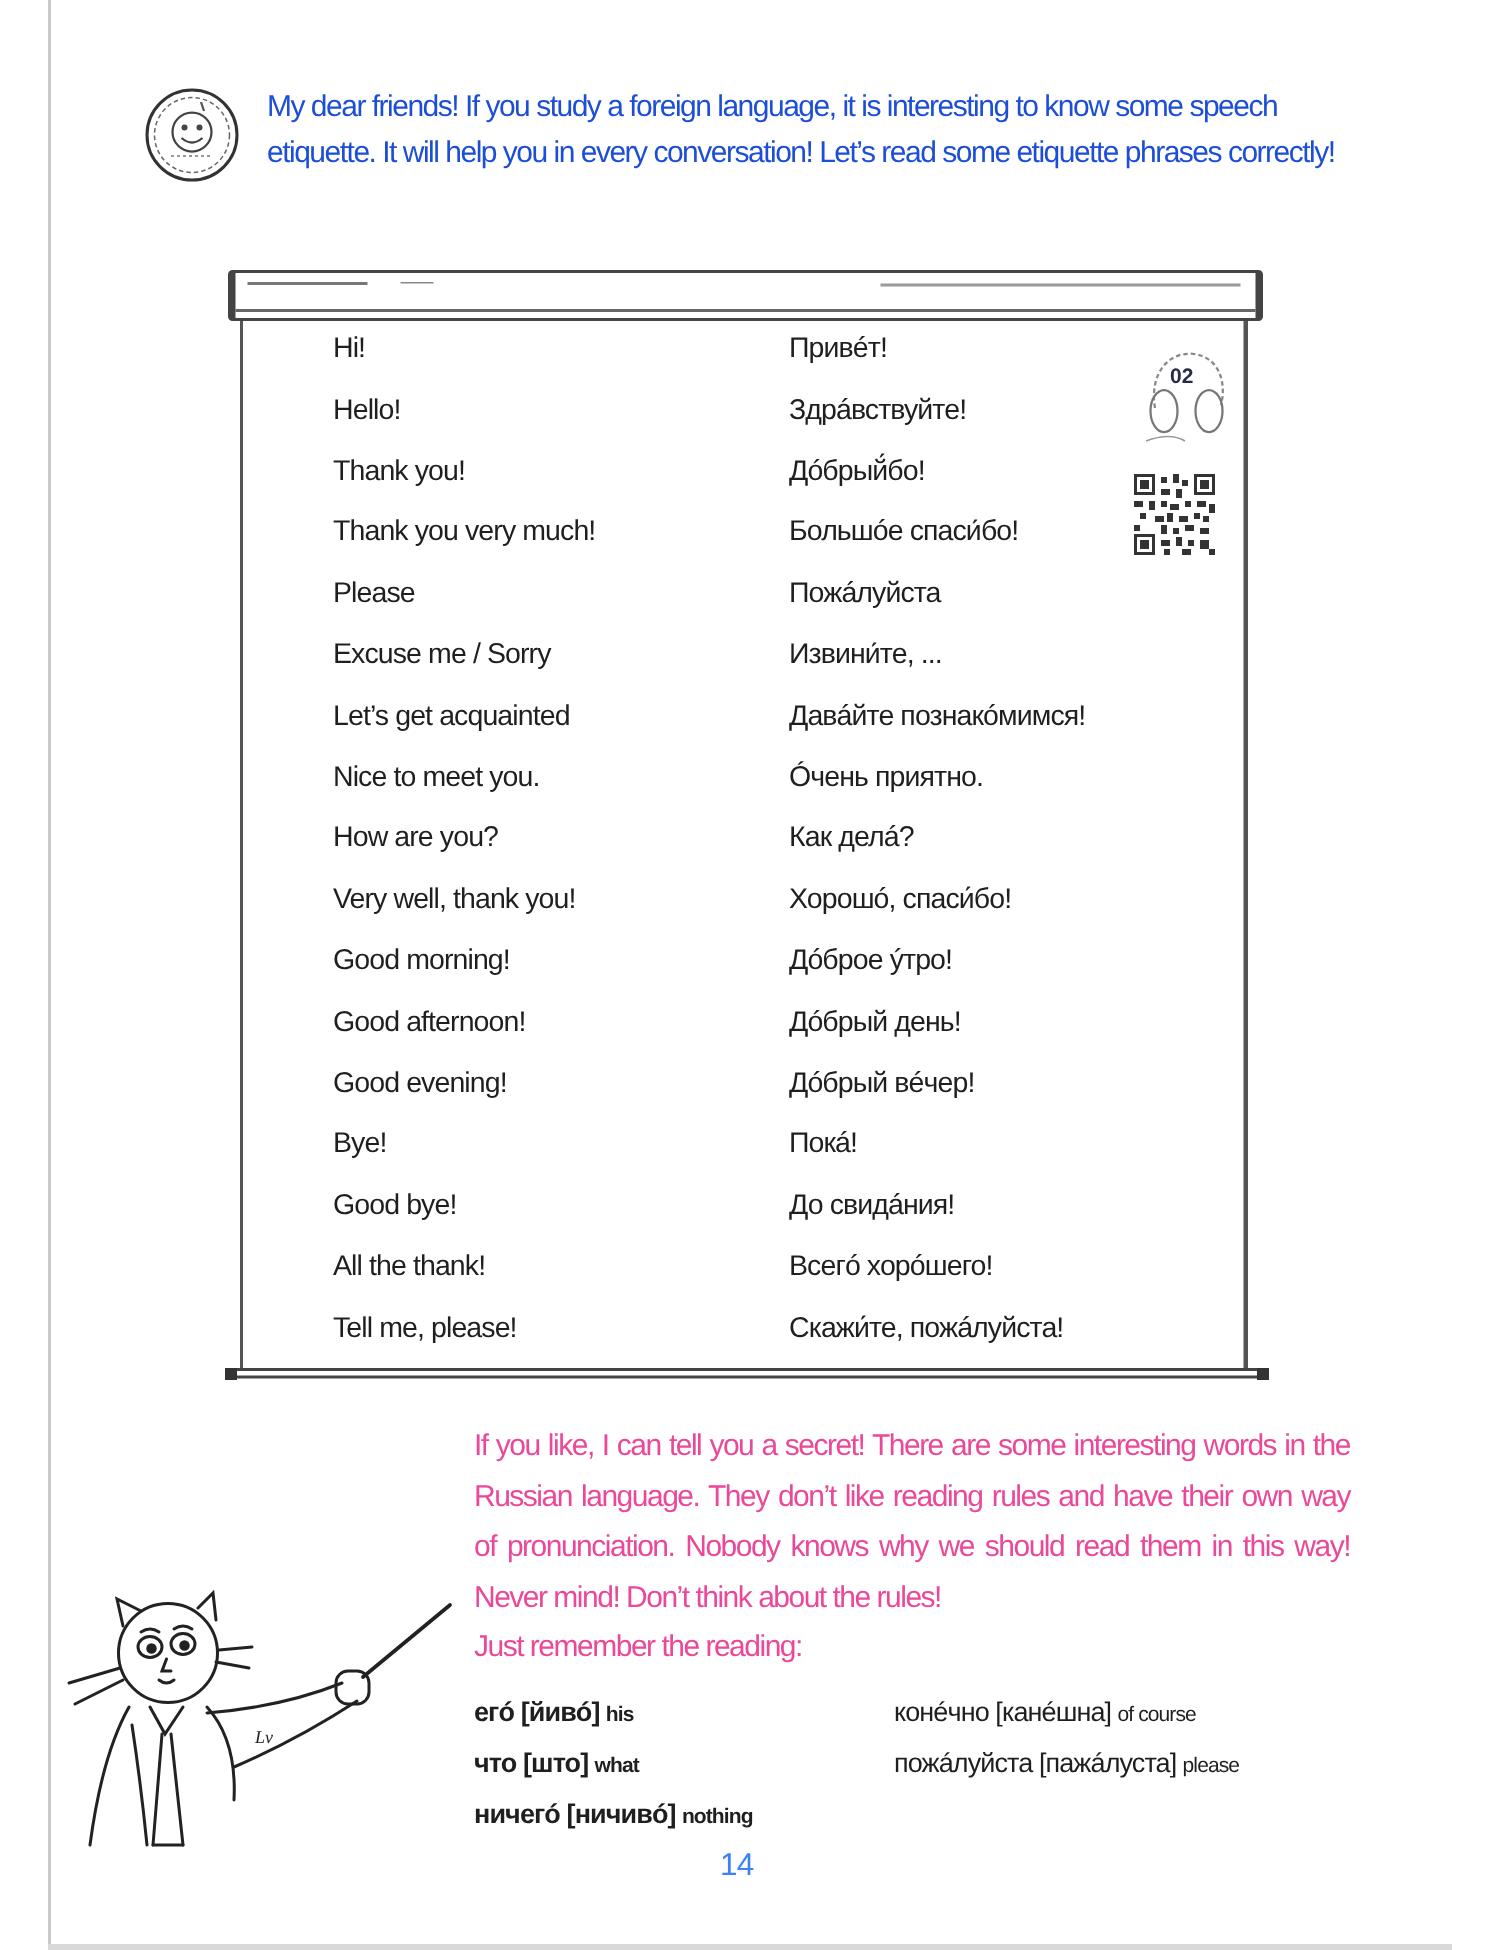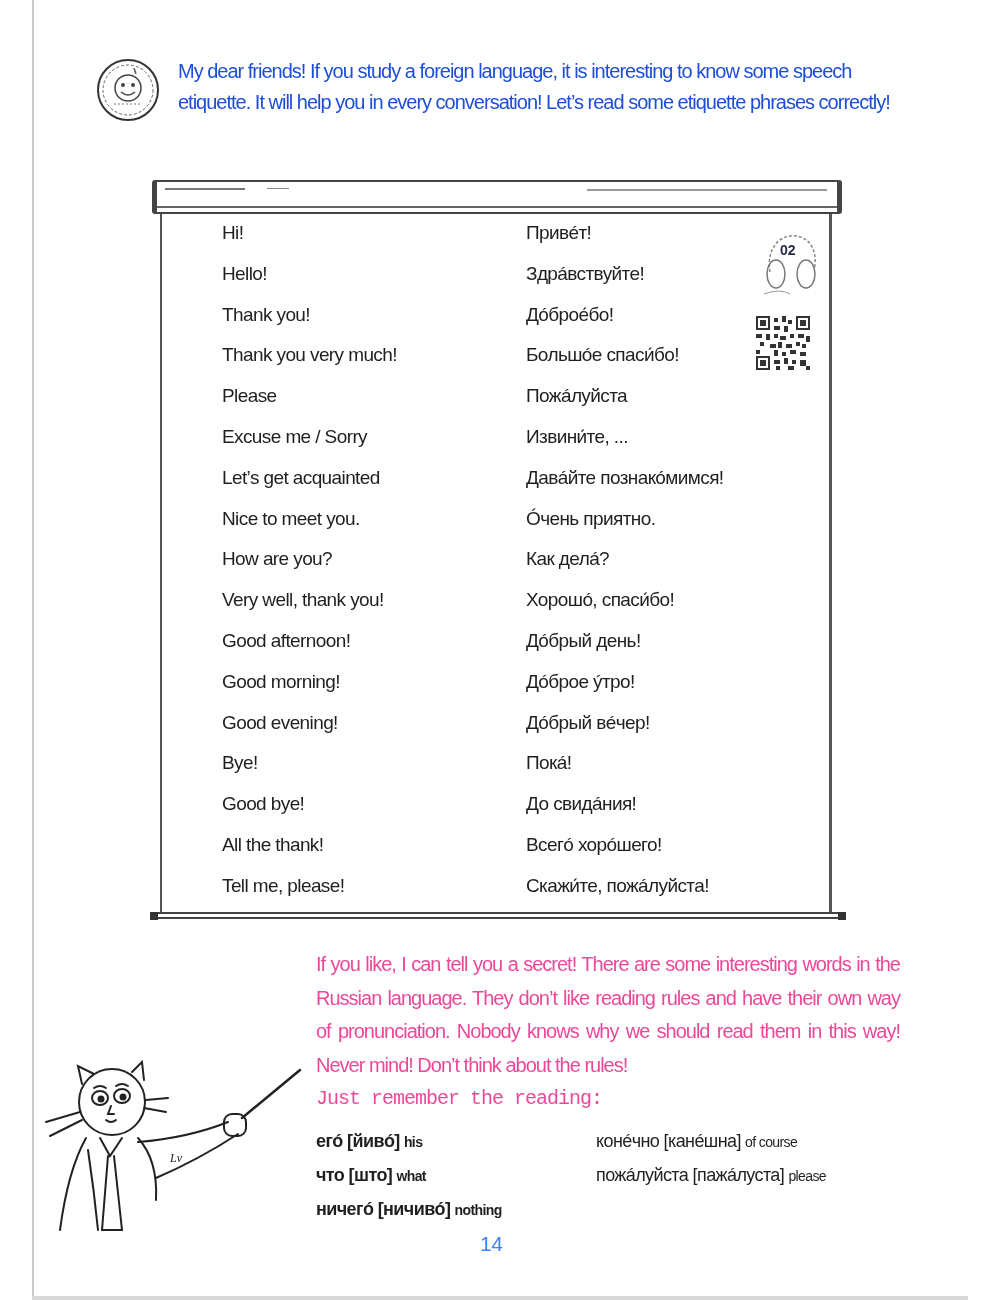--- a/index.html
+++ b/index.html
@@ -54,21 +54,21 @@
   .audio-badge .track {
     position: absolute; left: 20px; top: 14px; font-size: 14px; font-weight: bold; color: #2a2a4a;
   }
   .qr-code { position: absolute; left: 756px; top: 316px; width: 54px; height: 54px; }
 
   .secret-text {
     position: absolute; left: 316px; top: 948px; width: 584px;
     font-size: 20px; line-height: 33.5px; color: #ec4899; letter-spacing: -1px;
     text-align: justify;
   }
-  .secret-text .last { display:block;font-family:Liberation Mono, monospace; }
+  .secret-text .last { display:block; }
 
   .vocab { position: absolute; top: 1126px; font-size: 18px; color: #1f1f1f; letter-spacing: -0.8px; }
   .vocab-left { left: 316px; font-weight: bold; }
   .vocab-right { left: 596px; }
   .vocab-item { height: 34px; line-height: 30px; white-space: nowrap; }
   .vocab-item .gloss { font-size: 14px; letter-spacing: -0.6px; }
 
   .cat-illustration { position: absolute; left: 38px; top: 1060px; width: 270px; height: 180px; }
   .page-number { position: absolute; left: 480px; top: 1232px; font-size: 21px; color: #3b82f6; letter-spacing: -0.5px; }
 </style>
@@ -105,21 +105,21 @@
   <div class="phrase-row">
       <span class="en text">Hi!</span>
       <span class="ru text">Привéт!</span>
     </div>
   <div class="phrase-row">
       <span class="en text">Hello!</span>
       <span class="ru text">Здрáвствуйте!</span>
     </div>
   <div class="phrase-row">
       <span class="en text">Thank you!</span>
-      <span class="ru text">Дóброе́бо!</span>
+      <span class="ru text">Дóбрый́бо!</span>
     </div>
   <div class="phrase-row">
       <span class="en text">Thank you very much!</span>
       <span class="ru text">Большóе спаси́бо!</span>
     </div>
   <div class="phrase-row">
       <span class="en text">Please</span>
       <span class="ru text">Пожáлуйста</span>
     </div>
   <div class="phrase-row">
@@ -136,26 +136,26 @@
     </div>
   <div class="phrase-row">
       <span class="en text">How are you?</span>
       <span class="ru text">Как делá?</span>
     </div>
   <div class="phrase-row">
       <span class="en text">Very well, thank you!</span>
       <span class="ru text">Хорошó, спаси́бо!</span>
     </div>
   <div class="phrase-row">
+      <span class="en text">Good morning!</span>
+      <span class="ru text">Дóброе ýтро!</span>
+    </div>
+  <div class="phrase-row">
       <span class="en text">Good afternoon!</span>
       <span class="ru text">Дóбрый день!</span>
-    </div>
-  <div class="phrase-row">
-      <span class="en text">Good morning!</span>
-      <span class="ru text">Дóброе ýтро!</span>
     </div>
   <div class="phrase-row">
       <span class="en text">Good evening!</span>
       <span class="ru text">Дóбрый вéчер!</span>
     </div>
   <div class="phrase-row">
       <span class="en text">Bye!</span>
       <span class="ru text">Покá!</span>
     </div>
   <div class="phrase-row">

